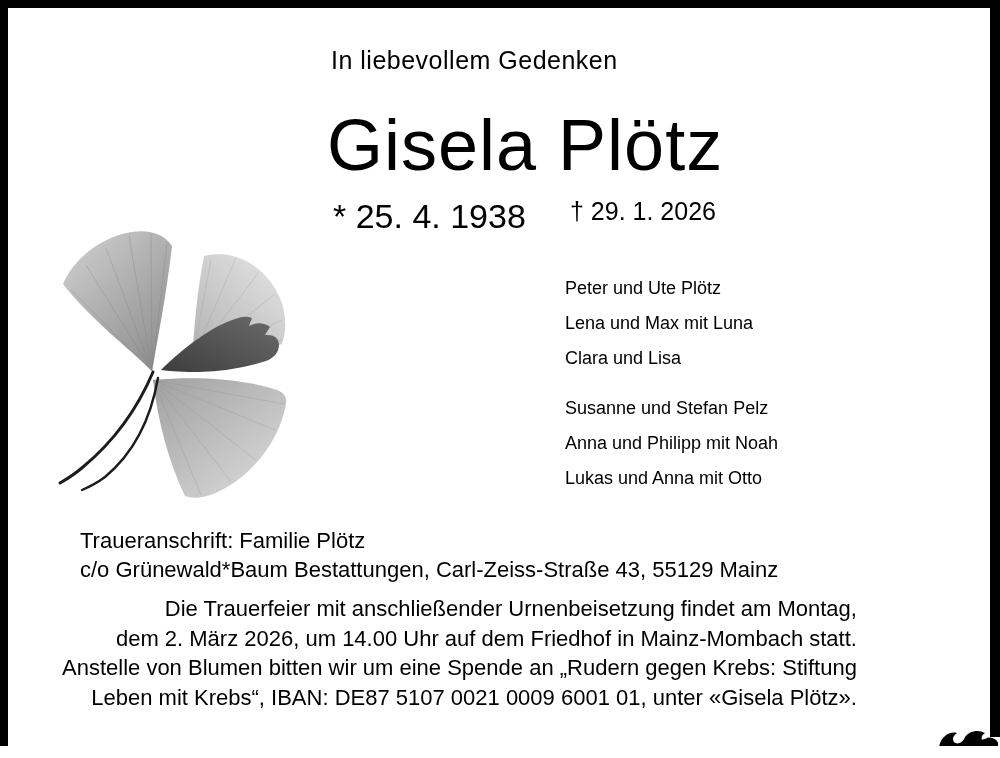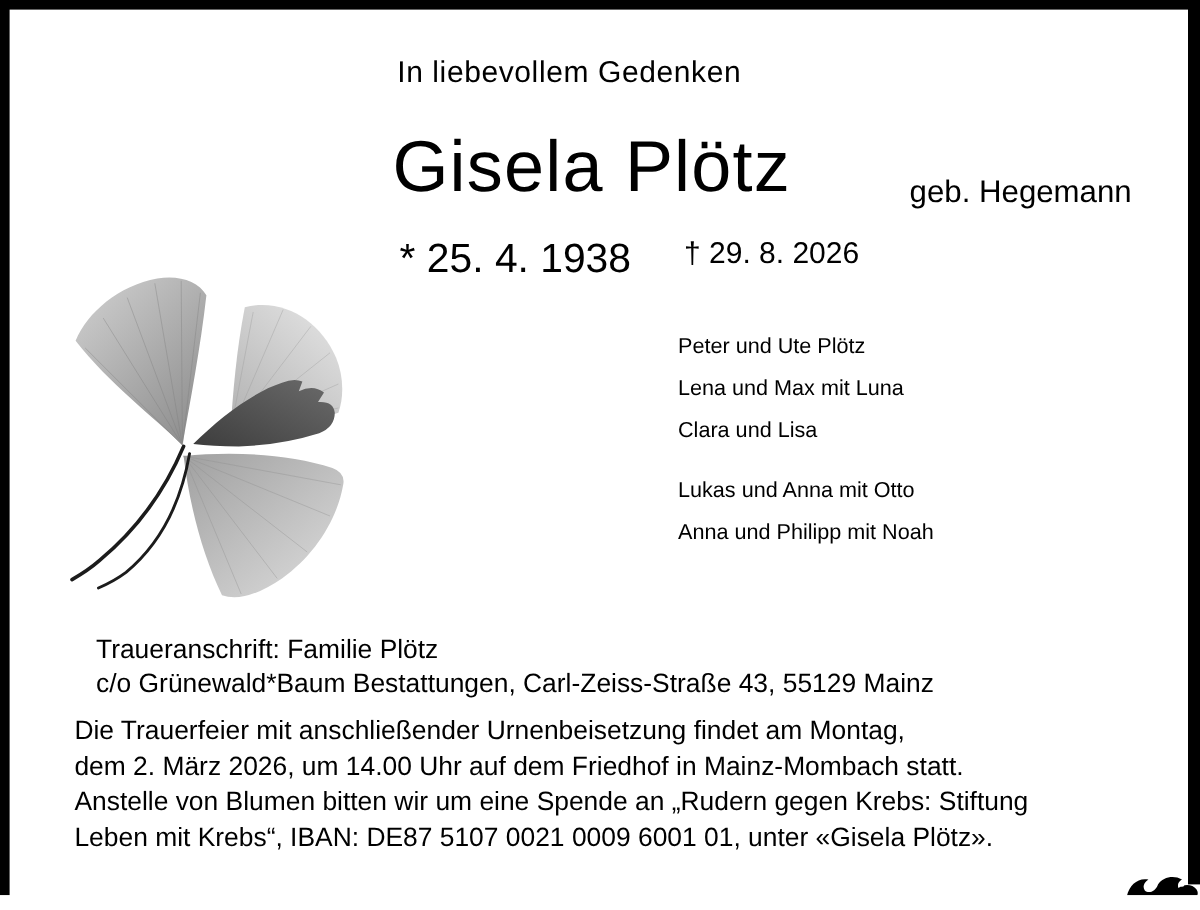--- a/index.html
+++ b/index.html
@@ -18,67 +18,66 @@
   .border-left   { left: 0;     top: 0;     width: 8px;    height: 758px; background: #000; }
   .border-right  { left: 990px; top: 0;     width: 10px;   height: 737px; background: #000; }
   .border-bottom { left: 0;     top: 747px; width: 953px;  height: 11px;  background: #000; }
 
   .header-line {
     left: 331px; top: 46px;
     font-size: 25px; letter-spacing: 0.5px; white-space: nowrap;
   }
   .deceased-name {
     left: 327px; top: 104px;
-    font-size: 60px; letter-spacing: 1px; white-space: nowrap;
+    font-size: 72px; letter-spacing: 1px; white-space: nowrap;
     font-weight: normal;
   }
   .maiden-name {
     left: 758px; top: 144px;
     font-size: 26px; white-space: nowrap;
   }
   .birth-date { left: 333px; top: 197px; font-size: 34px; white-space: nowrap; }
   .death-date { left: 570px; top: 197px; font-size: 25px; white-space: nowrap; }
 
   .mourners-group-1 { left: 565px; top: 271px; }
   .mourners-group-2 { left: 565px; top: 391px; }
   .mourners-group-1 div, .mourners-group-2 div {
     font-size: 18px; line-height: 35px; white-space: nowrap;
   }
 
   .address-block { left: 80px; top: 526px; }
   .address-block div { font-size: 22px; line-height: 29px; white-space: nowrap; }
 
-  .funeral-block { left: 62px; top: 594px; }
+  .funeral-block { left: 62px; top: 594px; text-align: right; }
   .funeral-block div { font-size: 22px; line-height: 29.5px; white-space: nowrap; }
 
   .ginkgo-svg { left: 50px; top: 220px; }
   .flourish-svg { left: 938px; top: 728px; }
 </style>
 </head>
 <body>
 
 <div class="page">
 
   <div class="abs border-top"></div>
   <div class="abs border-left"></div>
   <div class="abs border-right"></div>
   <div class="abs border-bottom"></div>
 
   <div class="abs header-line">In liebevollem Gedenken</div>
 
   <div class="abs deceased-name">Gisela Plötz</div>
-  <div class="abs maiden-name">geb. Hegemann</div>
 
   <div class="abs birth-date">
     <span>*</span>
     <span>25. 4. 1938</span>
   </div>
   <div class="abs death-date">
     <span>†</span>
-    <span>29. 8. 2026</span>
+    <span>29. 1. 2026</span>
   </div>
 
   <svg class="abs ginkgo-svg" width="242" height="290" viewBox="0 0 240 290">
     <defs>
       <linearGradient id="gFan1" x1="0" y1="0" x2="0.8" y2="1">
         <stop offset="0" stop-color="#d2d2d2"></stop>
         <stop offset="1" stop-color="#8f8f8f"></stop>
       </linearGradient>
       <linearGradient id="gFan2" x1="1" y1="0" x2="0.2" y2="1">
         <stop offset="0" stop-color="#e6e6e6"></stop>
@@ -128,22 +127,23 @@
     <path d="M102,152 C86,190 62,222 32,247 C24,254 16,259 9,263" stroke="#1c1c1c" stroke-width="3" stroke-linecap="round" fill="none"></path>
     <path d="M107,158 C100,198 84,232 54,257 C46,263 38,267 31,270" stroke="#1c1c1c" stroke-width="2.4" stroke-linecap="round" fill="none"></path>
   </svg>
 
   <div class="abs mourners-group-1">
     <div>Peter und Ute Plötz</div>
     <div>Lena und Max mit Luna</div>
     <div>Clara und Lisa</div>
   </div>
   <div class="abs mourners-group-2">
+    <div>Susanne und Stefan Pelz</div>
+    <div>Anna und Philipp mit Noah</div>
     <div>Lukas und Anna mit Otto</div>
-    <div>Anna und Philipp mit Noah</div>
   </div>
 
   <div class="abs address-block">
     <div>Traueranschrift: Familie Plötz</div>
     <div>c/o Grünewald*Baum Bestattungen, Carl-Zeiss-Straße 43, 55129 Mainz</div>
   </div>
 
   <div class="abs funeral-block">
     <div>Die Trauerfeier mit anschließender Urnenbeisetzung findet am Montag,</div>
     <div>dem 2. März 2026, um 14.00 Uhr auf dem Friedhof in Mainz-Mombach statt.</div>

